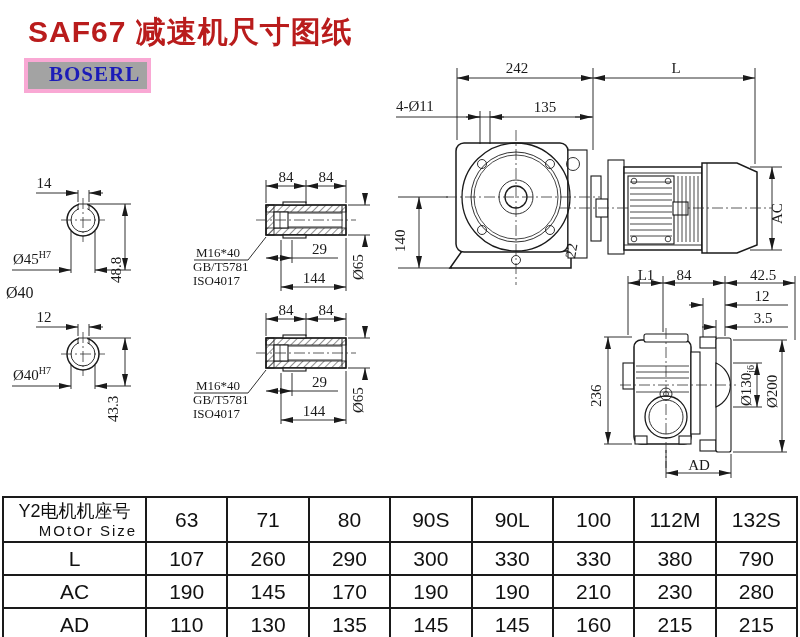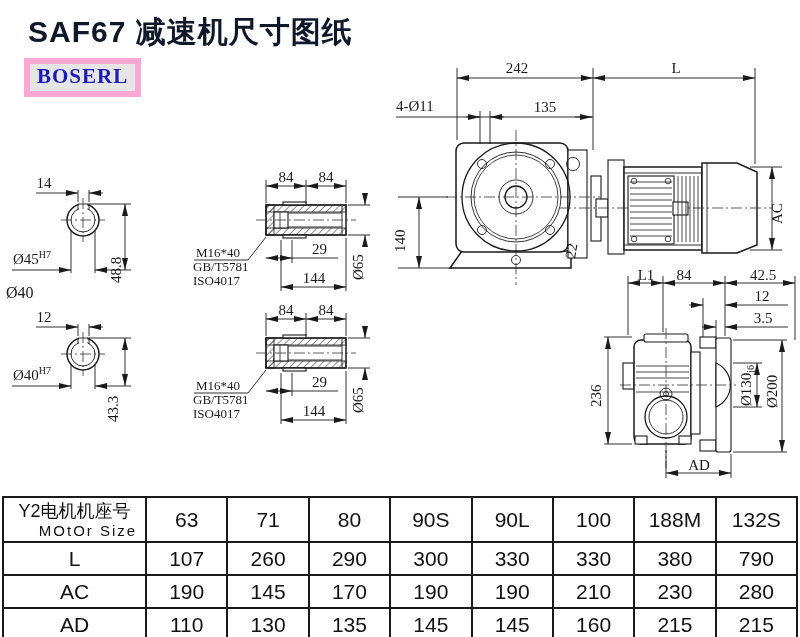--- a/index.html
+++ b/index.html
@@ -1,21 +1,21 @@
 <!DOCTYPE html>
 <html><head>
 <meta charset="utf-8">
 <style>
   html,body{margin:0;padding:0;background:#fff;}
   .page{position:relative;width:800px;height:637px;background:#fff;overflow:hidden;
         font-family:"Liberation Sans", sans-serif;}
   .title{position:absolute;left:28px;top:12px;margin:0;font-size:30px;font-weight:bold;
-         color:#0f172a;letter-spacing:1px;white-space:nowrap;}
-  .logo{position:absolute;left:24px;top:58px;border:6px solid #f9a8d4;padding:0 7px 2px 7px;
-        background:#e5e5e5;}
+         color:#b91c1c;letter-spacing:1px;white-space:nowrap;}
+  .logo{position:absolute;left:24px;top:58px;border:4px solid #f9a8d4;padding:0 7px 2px 21px;
+        background:#a3a3a3;}
   .logo span{font-family:"Liberation Serif", serif;font-size:21px;font-weight:600;
         color:#1b1bb8;letter-spacing:1px;}
   svg.draw{position:absolute;left:0;top:0;}
   svg text{font-family:"Liberation Serif", serif;font-size:15px;fill:#1a1a1a;}
   svg text.t13{font-size:13px;}
   svg tspan.sup{font-size:10px;}
   .ol{fill:#fff;stroke:#1a1a1a;stroke-width:1.5;}
   .ol1{fill:#fff;stroke:#1a1a1a;stroke-width:1.1;}
   .nl{fill:none;stroke:#1a1a1a;stroke-width:1.3;}
   .nl1{fill:none;stroke:#1a1a1a;stroke-width:0.9;}
@@ -353,21 +353,21 @@
       <td>
         <div class="hcn">Y2电机机座号</div>
         <div class="hen">MOtOr Size</div>
       </td>
       <td>63</td>
       <td>71</td>
       <td>80</td>
       <td>90S</td>
       <td>90L</td>
       <td>100</td>
-      <td>188M</td>
+      <td>112M</td>
       <td>132S</td>
     </tr>
     <tr>
       <td>L</td>
       <td>107</td>
       <td>260</td>
       <td>290</td>
       <td>300</td>
       <td>330</td>
       <td>330</td>

